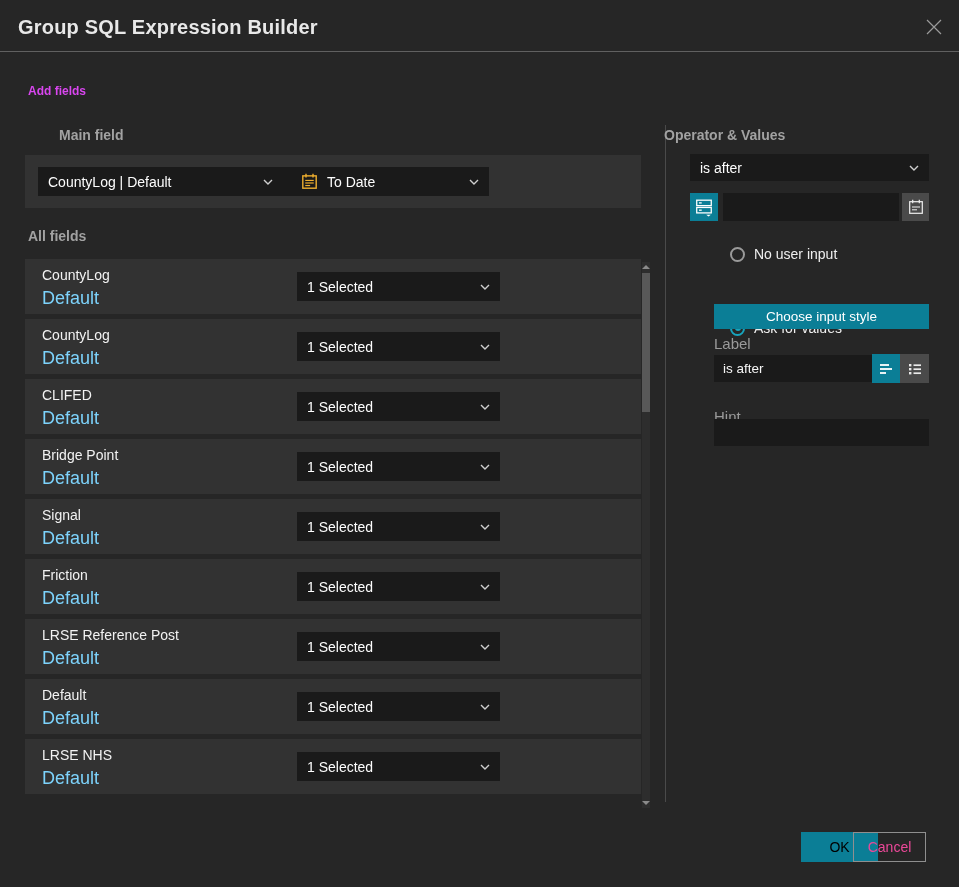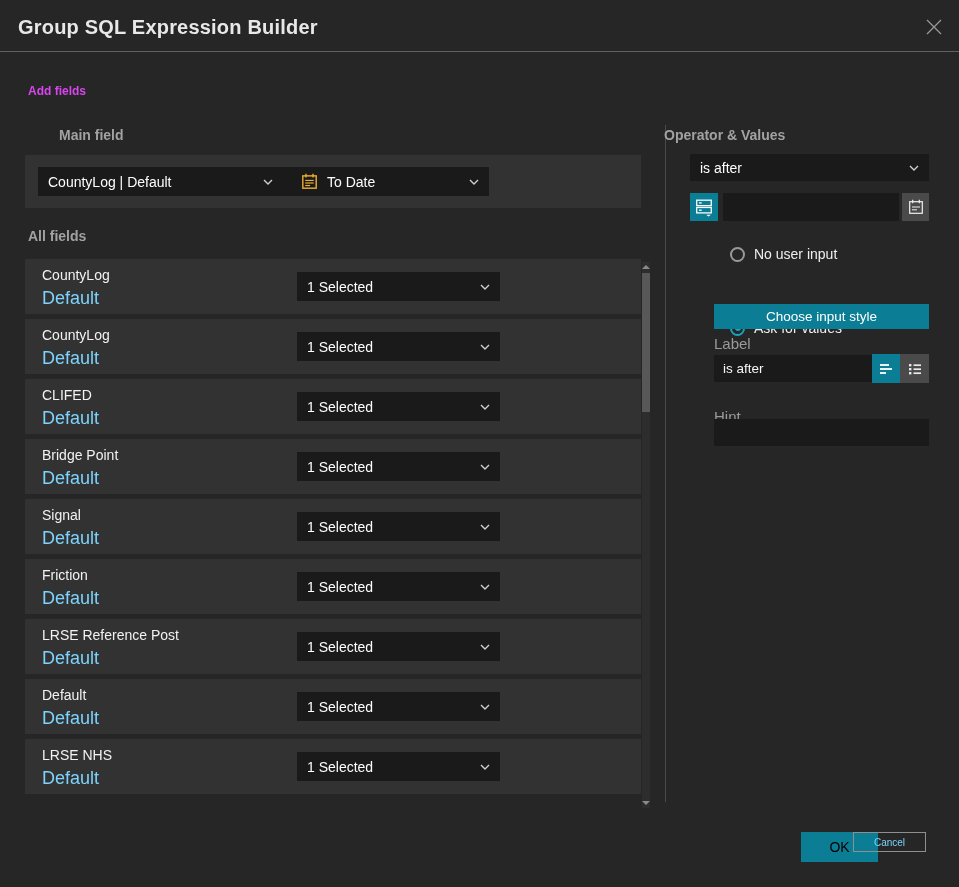--- a/index.html
+++ b/index.html
@@ -75,21 +75,21 @@
   .hint-cap  { left:714px; top:400px;margin-top:8px; }
 
   .label-input { position:absolute; left:714px; top:355px; width:158px; height:27px; background:#1a1a1a; border:none; color:#f6f6f6; font-size:13.5px; padding:0 9px; font-family:inherit; }
   .style-btn { position:absolute; top:354px; width:28px; height:29px; border:none; cursor:pointer; display:flex; align-items:center; justify-content:center; }
   .style-btn-single { left:872px; background:#0b7e96; }
   .style-btn-list   { left:900px; width:29px; background:#4a4a4a; }
   .hint-input { position:absolute; left:714px; top:419px; width:215px; height:27px; background:#1a1a1a; border:none; color:#f6f6f6; font-size:13.5px; padding:0 9px; font-family:inherit; }
 
   
   .ok-btn { position:absolute; left:769px; top:832px; width:77px; height:30px; background:#0b7e96; border:none; color:#000000; font-size:14px; font-family:inherit; cursor:pointer;margin-left:32px; }
-  .cancel-btn { position:absolute; left:853px; top:832px; width:73px; height:20px; background:transparent; border:1px solid #8f8f8f; color:#7dd3fc; font-size:10px; font-family:inherit; cursor:pointer; }
+  .cancel-btn { position:absolute; left:853px; top:832px; width:73px; height:30px; background:transparent; border:1px solid #8f8f8f; color:#ec4899; font-size:14px; font-family:inherit; cursor:pointer; }
 </style>
 </head>
 <body>
 
 <div class="dialog">
 
   <div class="hdr">
     <div class="hdr-title">Group SQL Expression Builder</div>
     <button class="close-btn">
       <svg width="22" height="22" viewBox="0 0 22 22">

